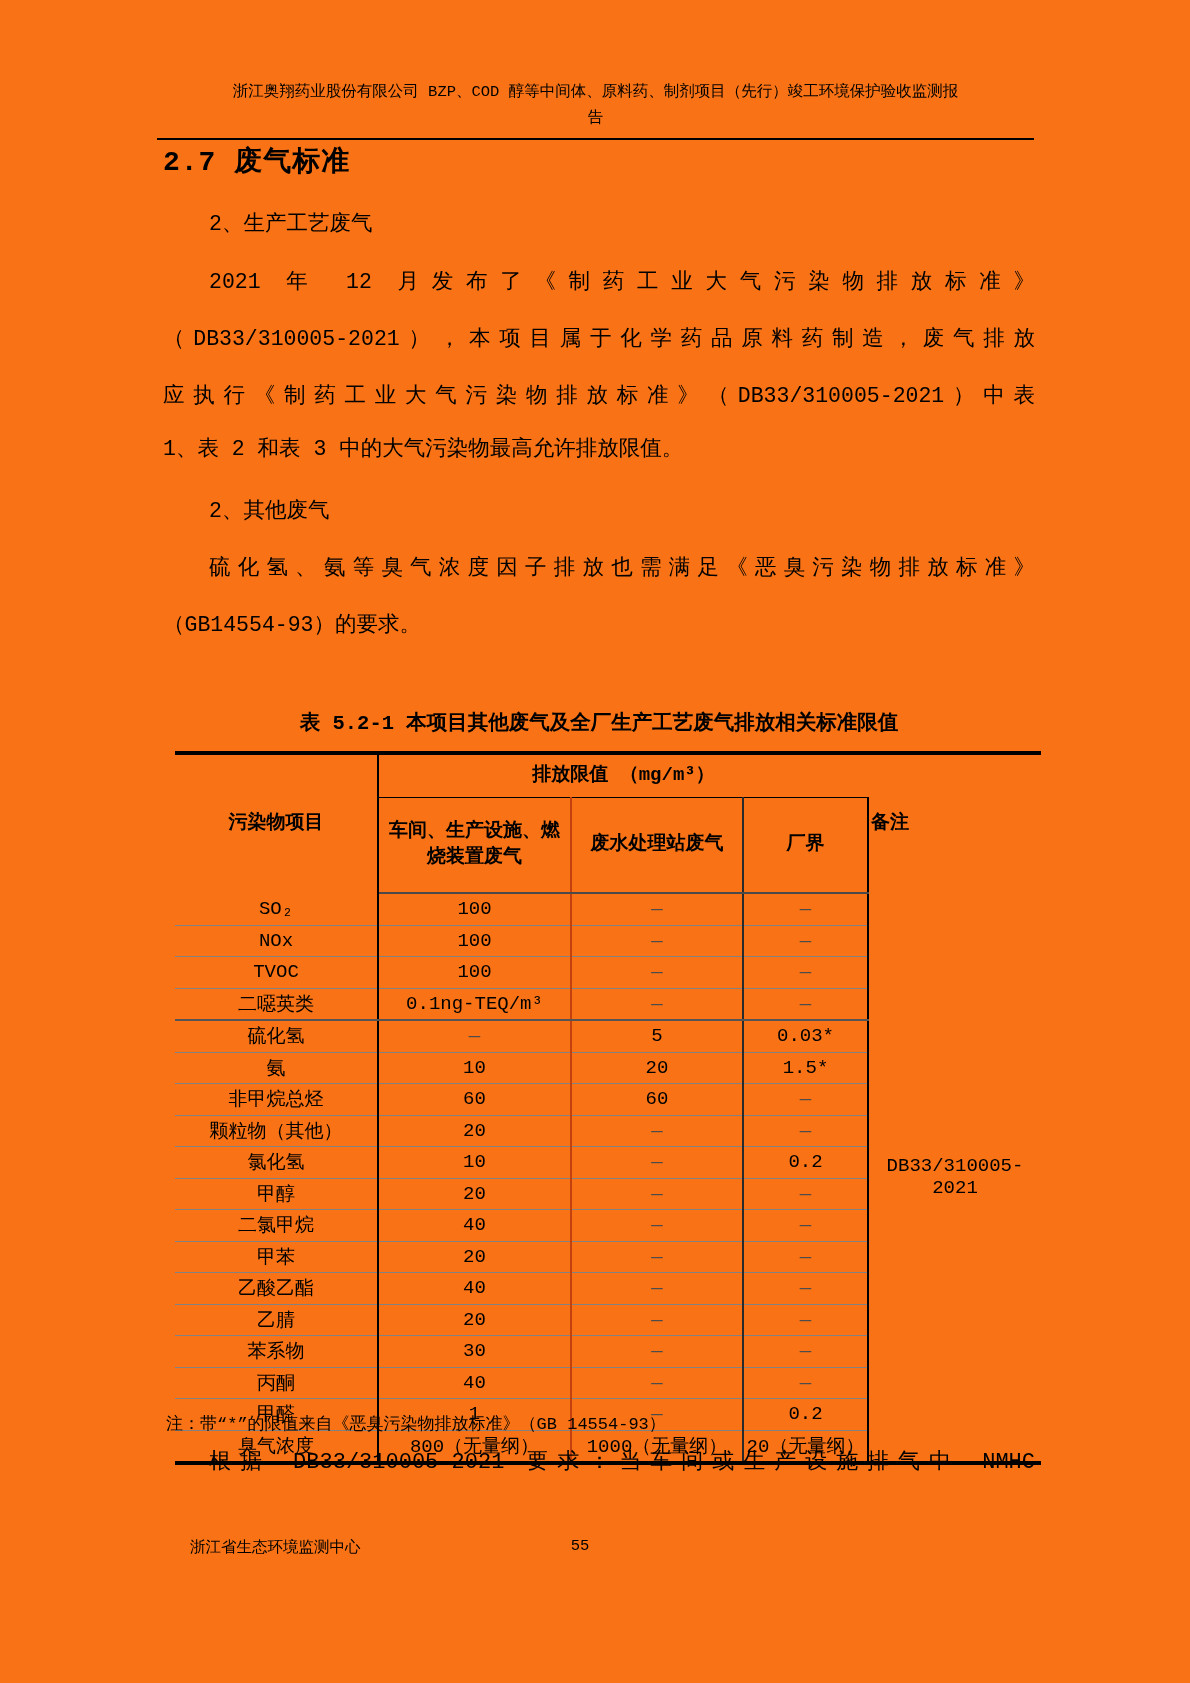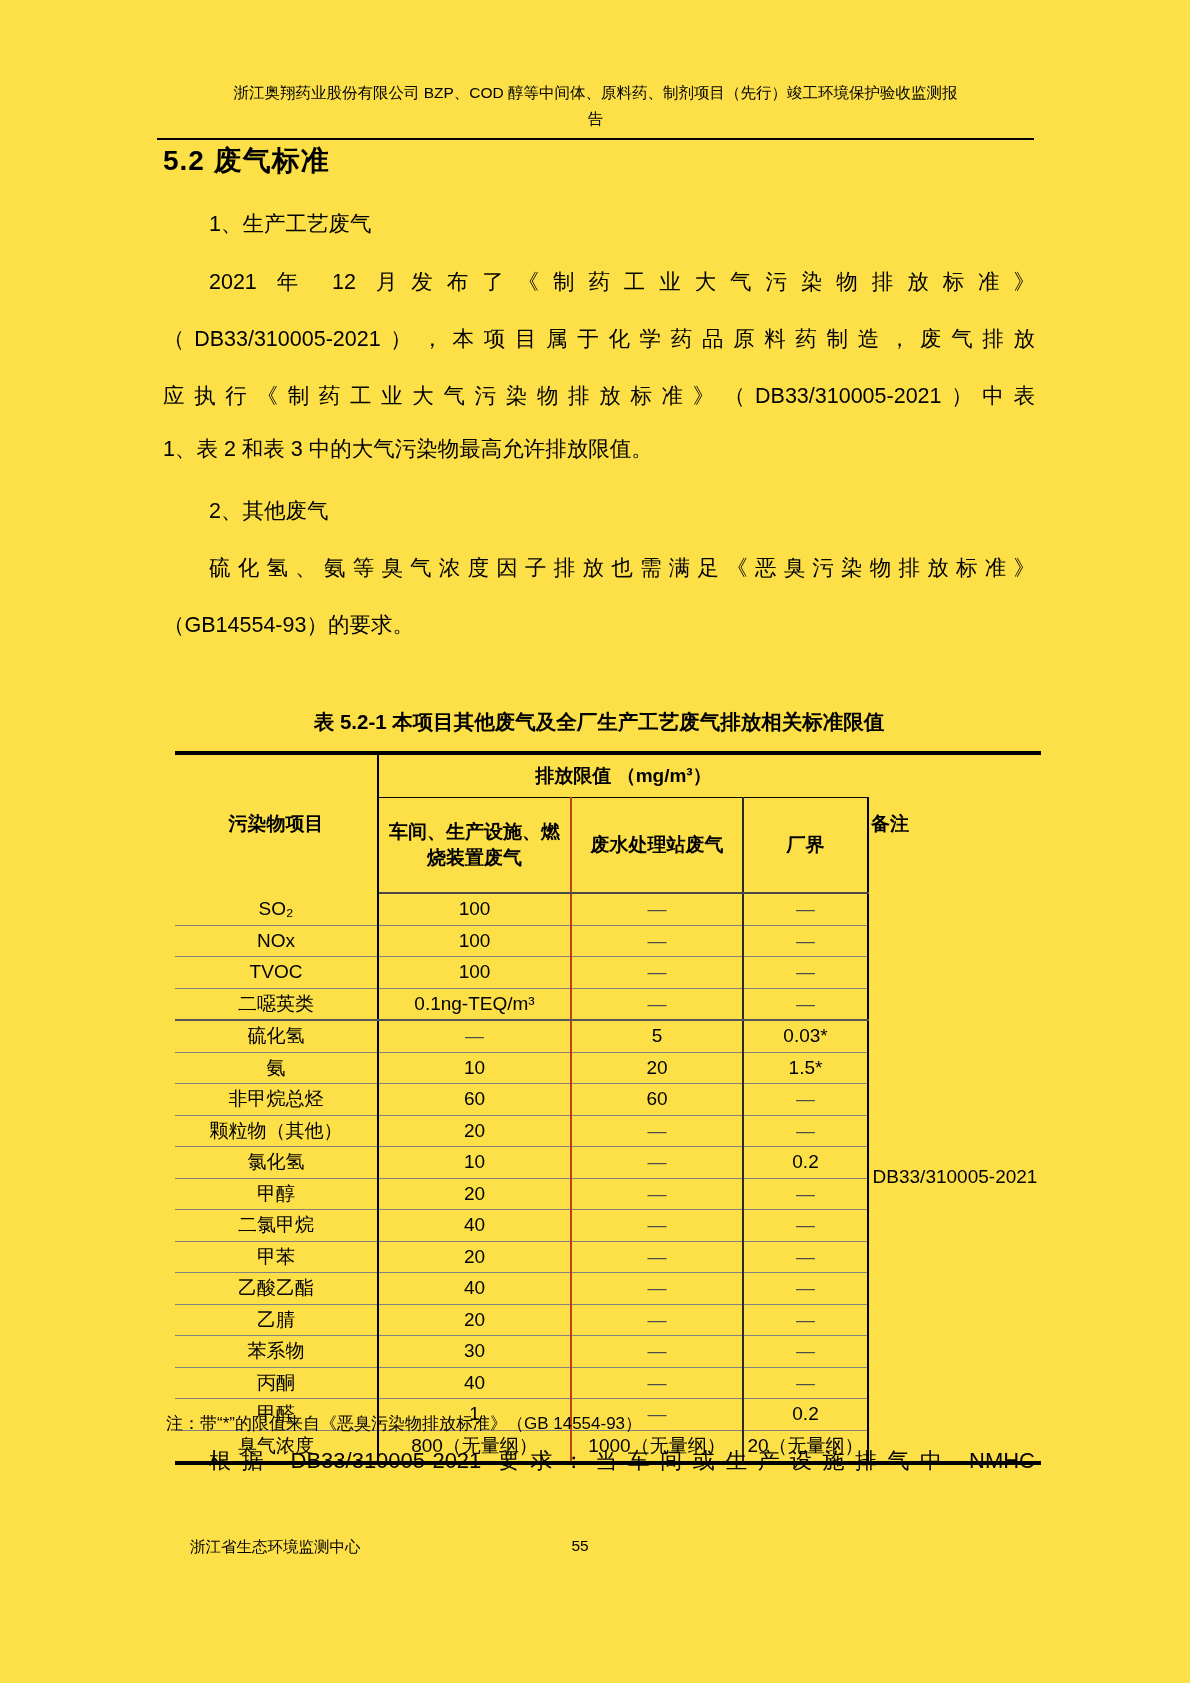--- a/index.html
+++ b/index.html
@@ -1,21 +1,21 @@
 <!DOCTYPE html>
 <html><head>
 <meta charset="utf-8">
 <style>
   html,body{margin:0;padding:0;background:#e8e8e8;}
   .page{
     position:relative;
     width:1190px;height:1683px;
     margin:0 auto;
-    background:#fde047;
-    font-family:Liberation Sans, sans-serif;
+    background:#f97316;
+    font-family:Liberation Mono, monospace;
     color:#000;
     overflow:hidden;
   }
   
   .doc-header{
     position:absolute;top:80px;left:157px;width:877px;
     text-align:center;font-size:15.5px;line-height:1.65;
     border-bottom:2.5px solid #000;padding-bottom:7px;
   }
   .doc-header .hline{display:block;}
@@ -81,23 +81,23 @@
 </head>
 <body>
 
 <div class="page">
 
   <div class="doc-header">
     <span class="hline">浙江奥翔药业股份有限公司 BZP、COD 醇等中间体、原料药、制剂项目（先行）竣工环境保护验收监测报</span>
     <span class="hline">告</span>
   </div>
 
-  <div class="sec-heading">5.2 废气标准</div>
-
-  <div class="bline indent" style="top:208px">1、生产工艺废气</div>
+  <div class="sec-heading">2.7 废气标准</div>
+
+  <div class="bline indent" style="top:208px">2、生产工艺废气</div>
   <div class="bline indent justify" style="top:266px">2021 年 12 月发布了《制药工业大气污染物排放标准》</div>
   <div class="bline justify" style="top:323px">（DB33/310005-2021），本项目属于化学药品原料药制造，废气排放</div>
   <div class="bline justify" style="top:380px">应执行《制药工业大气污染物排放标准》（DB33/310005-2021）中表</div>
   <div class="bline" style="top:433px">1、表 2 和表 3 中的大气污染物最高允许排放限值。</div>
   <div class="bline indent" style="top:495px">2、其他废气</div>
   <div class="bline indent justify" style="top:552px">硫化氢、氨等臭气浓度因子排放也需满足《恶臭污染物排放标准》</div>
   <div class="bline" style="top:609px">（GB14554-93）的要求。</div>
 
   <div class="tbl-title">表 5.2-1  本项目其他废气及全厂生产工艺废气排放相关标准限值</div>
 

